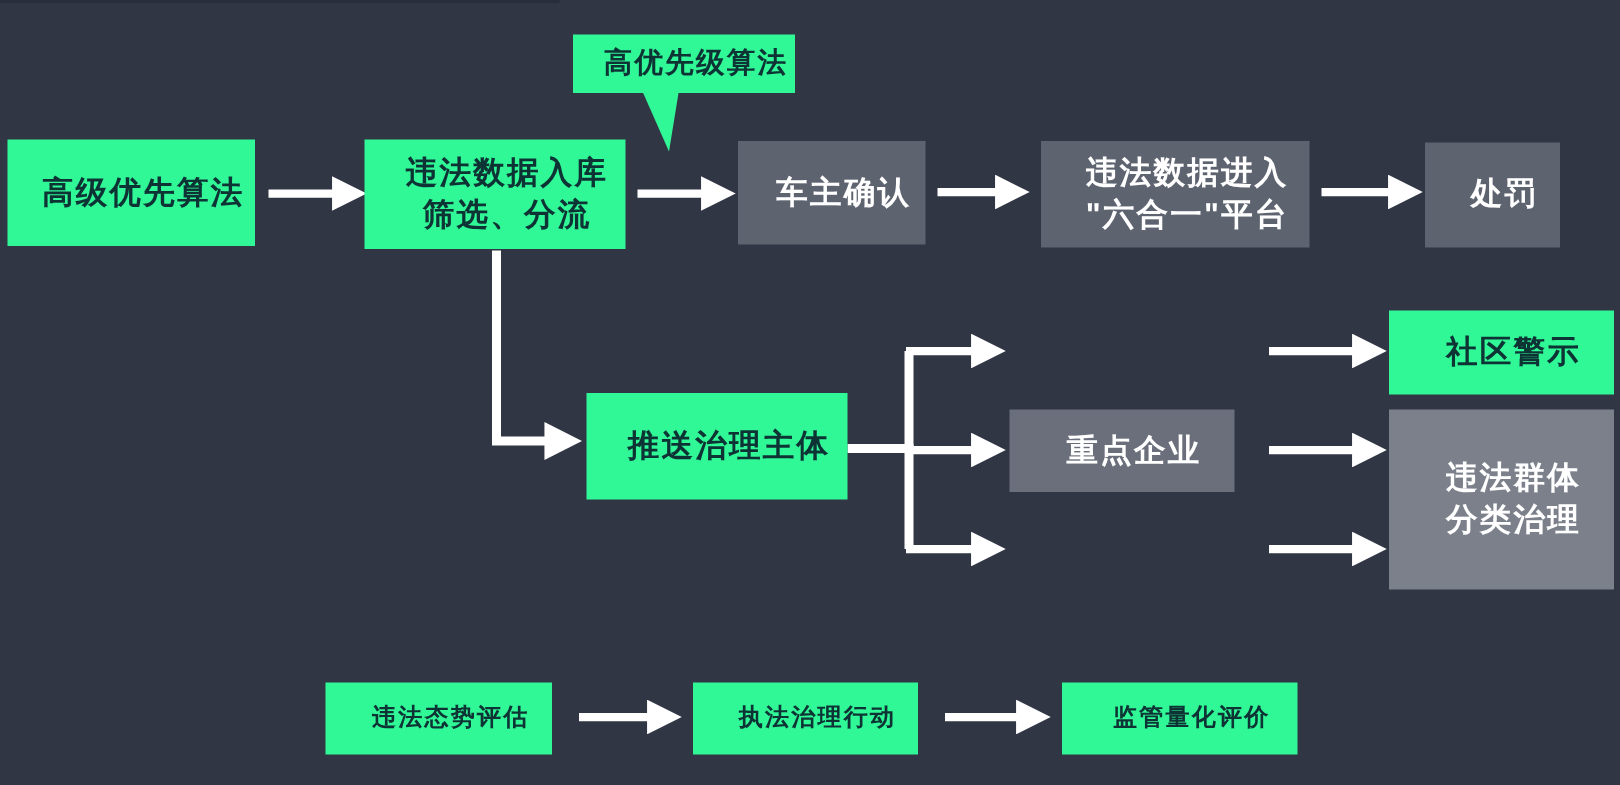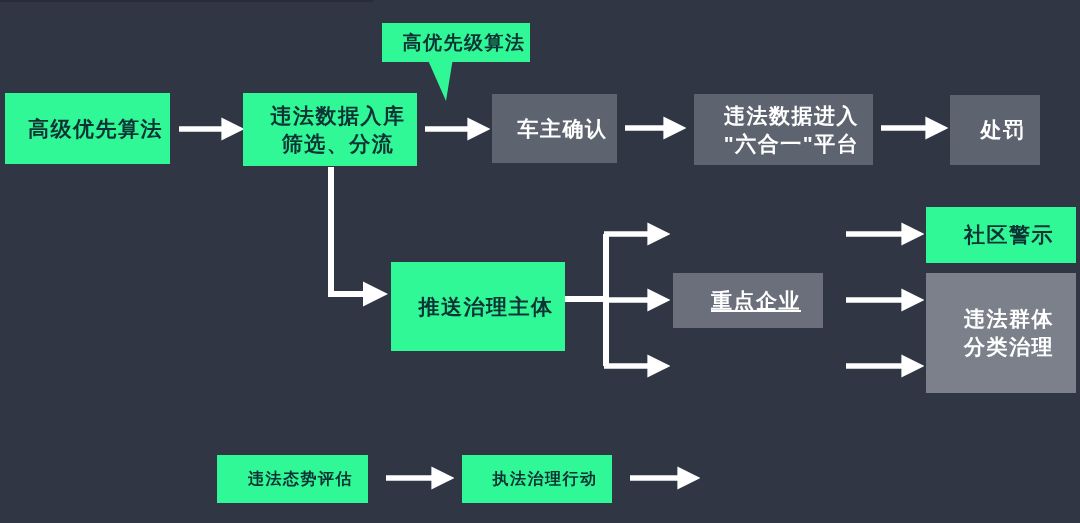--- a/index.html
+++ b/index.html
@@ -15,21 +15,21 @@
   }
   .node {
     position:absolute; display:flex; align-items:center; justify-content:center;
     text-align:center; font-weight:bold; white-space:pre-line;
     font-size:21px; line-height:1.32; letter-spacing:1.5px;
     box-sizing:border-box;
     padding-left:16px;
   }
   .green  { background:var(--green); color:var(--green-text); }
   .gray1  { background:var(--gray-dark);  color:var(--white-text); }
-  .gray2  { background:var(--gray-mid);   color:var(--white-text);text-decoration:underline; }
+  .gray2  { background:var(--gray-mid);   color:var(--white-text); }
   .gray3  { background:var(--gray-light); color:var(--white-text); }
   .fs19 { font-size:19px; }
   .fs20 { font-size:16px; }
   .connectors { position:absolute; left:0; top:0; width:1080px; height:523px; pointer-events:none; }
   .top-edge { position:absolute; left:0; top:0; width:373px; height:2px; background:var(--top-edge); }
 </style>
 </head>
 <body>
 
 <div class="canvas">
@@ -73,29 +73,30 @@
 
   <div class="node green fs19" style="left:382px;top:23px;width:148px;height:39px">高优先级算法</div>
 
   <div class="node gray1" style="left:492px;top:94px;width:125px;height:69px">车主确认</div>
 
   <div class="node gray1" style="left:694px;top:94px;width:179px;height:71px">违法数据进入
 "六合一"平台</div>
 
   <div class="node gray1" style="left:950px;top:95px;width:90px;height:70px">处罚</div>
 
-  <div class="node green" style="left:391px;top:262px;width:174px;height:89px">推送治理主体</div>
+  <div class="node green" style="left:391px;top:262px;width:174px;height:71px">推送治理主体</div>
 
 
   <div class="node gray2" style="left:673px;top:273px;width:150px;height:55px">重点企业</div>
 
 
   <div class="node green" style="left:926px;top:207px;width:150px;height:56px">社区警示</div>
 
   <div class="node gray3" style="left:926px;top:273px;width:150px;height:120px">违法群体
 分类治理</div>
 
   <div class="node green fs20" style="left:217px;top:455px;width:151px;height:48px">违法态势评估</div>
 
   <div class="node green fs20" style="left:462px;top:455px;width:150px;height:48px">执法治理行动</div>
 
+  <div class="node green fs20" style="left:708px;top:455px;width:157px;height:48px">监管量化评价</div>
 
 </div>
 
 </body></html>

